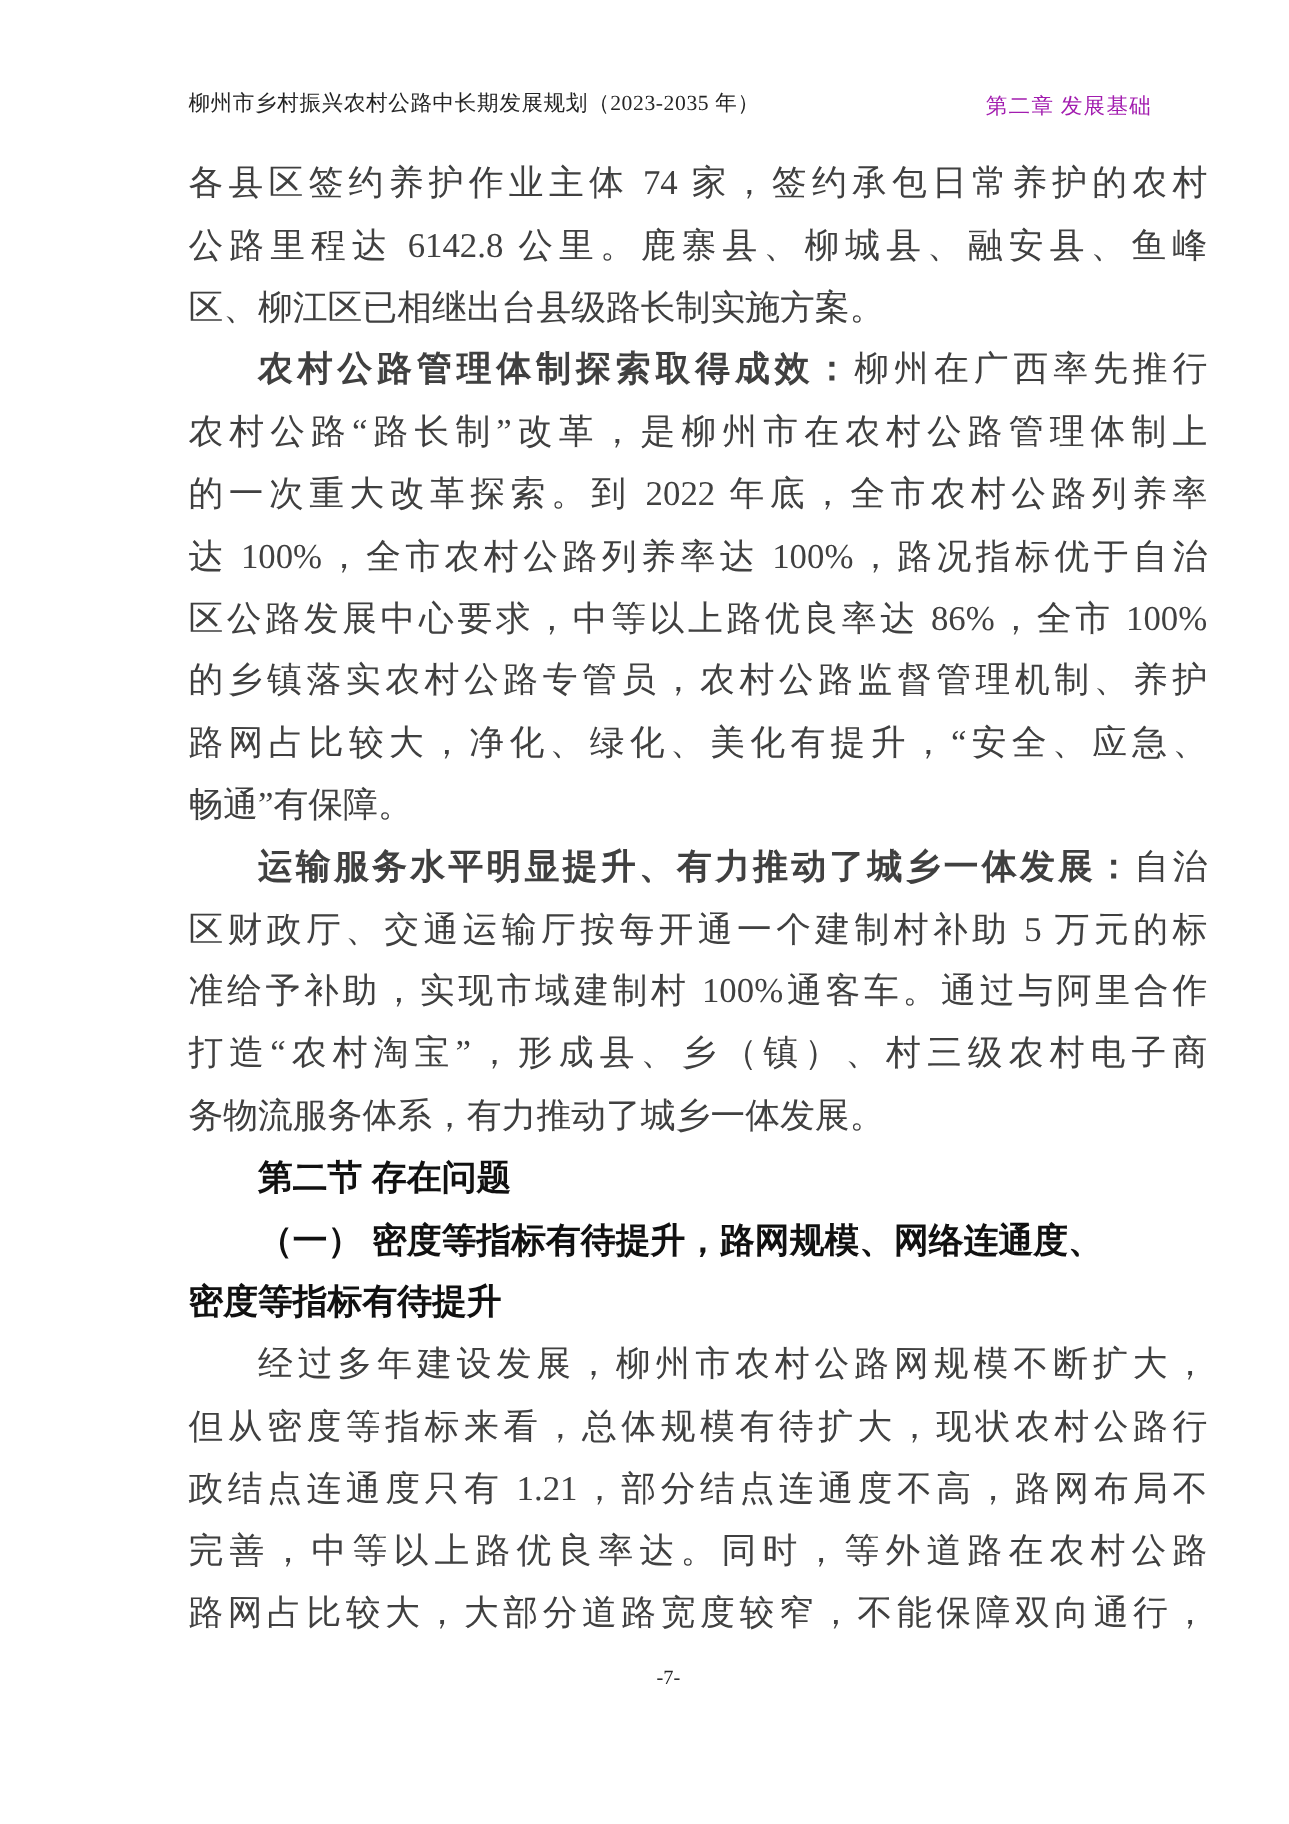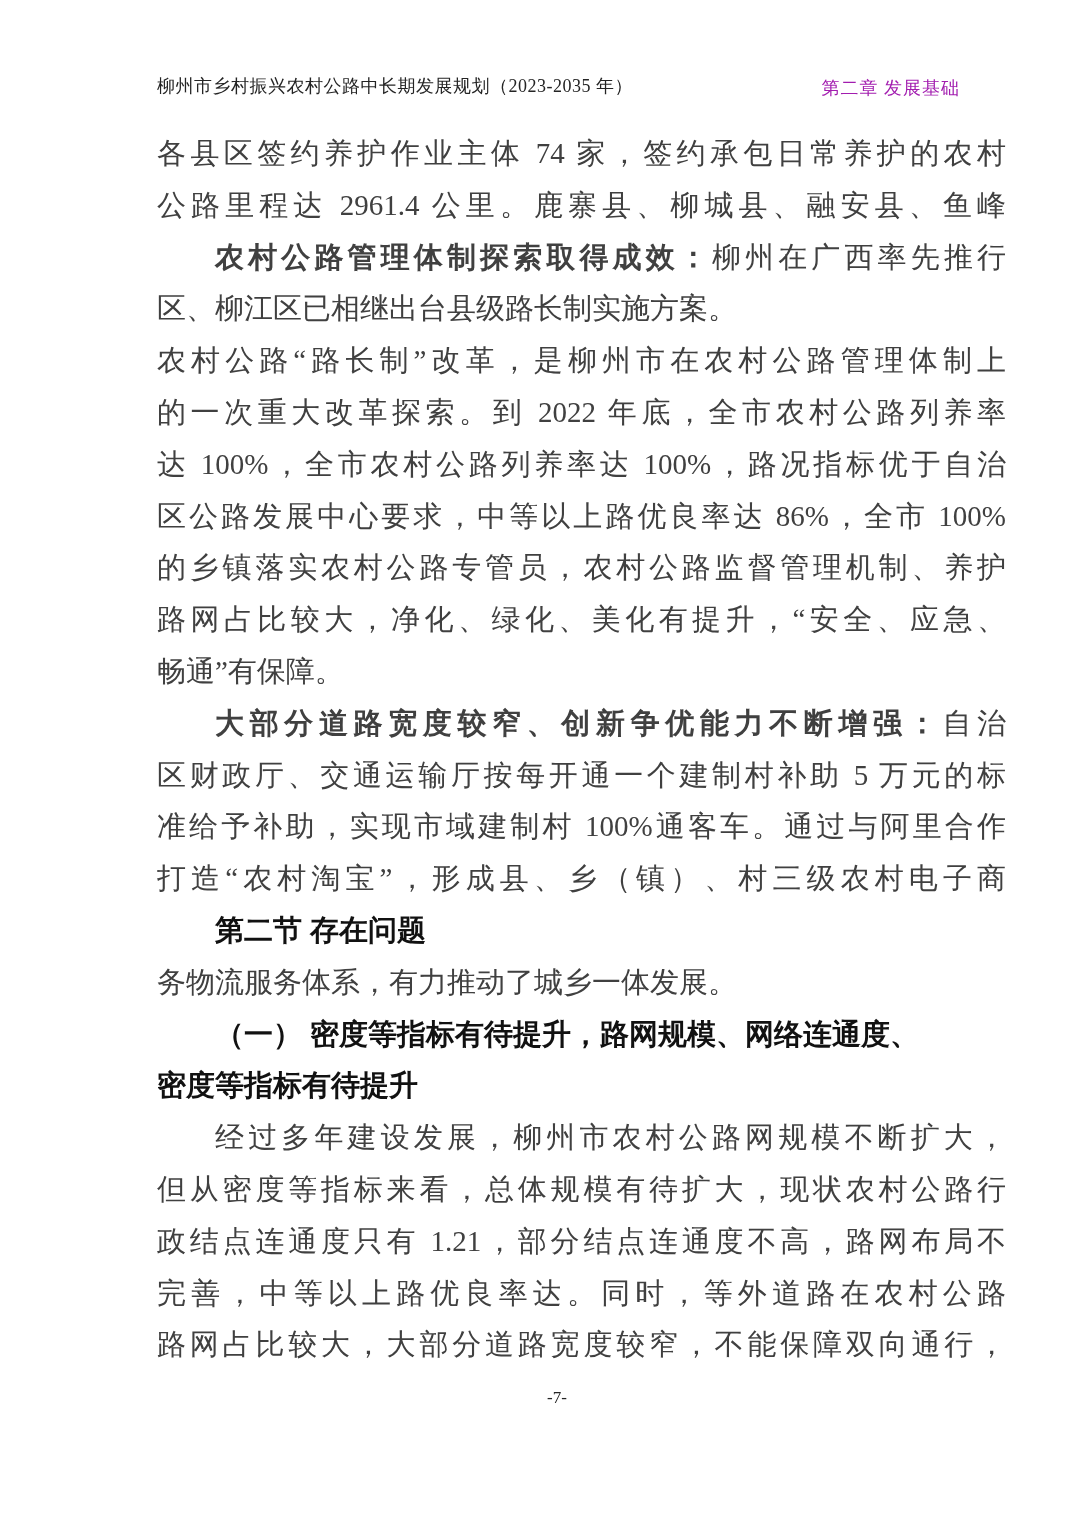--- a/index.html
+++ b/index.html
@@ -48,36 +48,36 @@
 </style>
 </head>
 <body>
 
 <div class="page">
   <div class="header-left">柳州市乡村振兴农村公路中长期发展规划（2023-2035 年）</div>
   <div class="header-right">第二章 发展基础</div>
 
   <div class="doc">
       <div class="line body justify"><span>各县区签约养护作业主体 74 家，签约承包日常养护的农村</span></div>
-      <div class="line body justify"><span>公路里程达 2961.4 公里。鹿寨县、柳城县、融安县、鱼峰</span></div>
+      <div class="line body justify"><span>公路里程达 6142.8 公里。鹿寨县、柳城县、融安县、鱼峰</span></div>
+      <div class="line body"><span>区、柳江区已相继出台县级路长制实施方案。</span></div>
       <div class="line body indent justify"><b>农村公路管理体制探索取得成效：</b><span>柳州在广西率先推行</span></div>
-      <div class="line body"><span>区、柳江区已相继出台县级路长制实施方案。</span></div>
       <div class="line body justify"><span>农村公路“路长制”改革，是柳州市在农村公路管理体制上</span></div>
       <div class="line body justify"><span>的一次重大改革探索。到 2022 年底，全市农村公路列养率</span></div>
       <div class="line body justify"><span>达 100%，全市农村公路列养率达 100%，路况指标优于自治</span></div>
       <div class="line body justify"><span>区公路发展中心要求，中等以上路优良率达 86%，全市 100%</span></div>
       <div class="line body justify"><span>的乡镇落实农村公路专管员，农村公路监督管理机制、养护</span></div>
       <div class="line body justify"><span>路网占比较大，净化、绿化、美化有提升，“安全、应急、</span></div>
       <div class="line body"><span>畅通”有保障。</span></div>
-      <div class="line body indent justify"><b>大部分道路宽度较窄、创新争优能力不断增强：</b><span>自治</span></div>
+      <div class="line body indent justify"><b>运输服务水平明显提升、有力推动了城乡一体发展：</b><span>自治</span></div>
       <div class="line body justify"><span>区财政厅、交通运输厅按每开通一个建制村补助 5 万元的标</span></div>
       <div class="line body justify"><span>准给予补助，实现市域建制村 100%通客车。通过与阿里合作</span></div>
       <div class="line body justify"><span>打造“农村淘宝”，形成县、乡（镇）、村三级农村电子商</span></div>
+      <div class="line body"><span>务物流服务体系，有力推动了城乡一体发展。</span></div>
       <div class="line heading indent"><b>第二节 存在问题</b></div>
-      <div class="line body"><span>务物流服务体系，有力推动了城乡一体发展。</span></div>
       <div class="line heading indent"><b>（一） 密度等指标有待提升，路网规模、网络连通度、</b></div>
       <div class="line heading"><b>密度等指标有待提升</b></div>
       <div class="line body indent justify"><span>经过多年建设发展，柳州市农村公路网规模不断扩大，</span></div>
       <div class="line body justify"><span>但从密度等指标来看，总体规模有待扩大，现状农村公路行</span></div>
       <div class="line body justify"><span>政结点连通度只有 1.21，部分结点连通度不高，路网布局不</span></div>
       <div class="line body justify"><span>完善，中等以上路优良率达。同时，等外道路在农村公路</span></div>
       <div class="line body justify"><span>路网占比较大，大部分道路宽度较窄，不能保障双向通行，</span></div>
     </div>
 
   <div class="footer">-7-</div>

